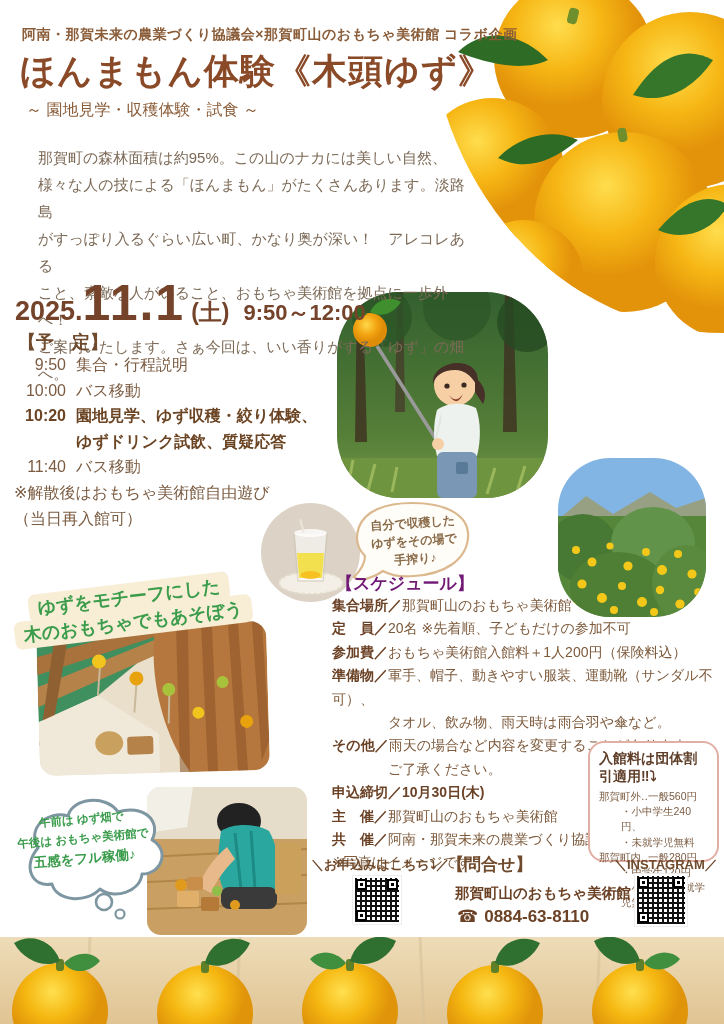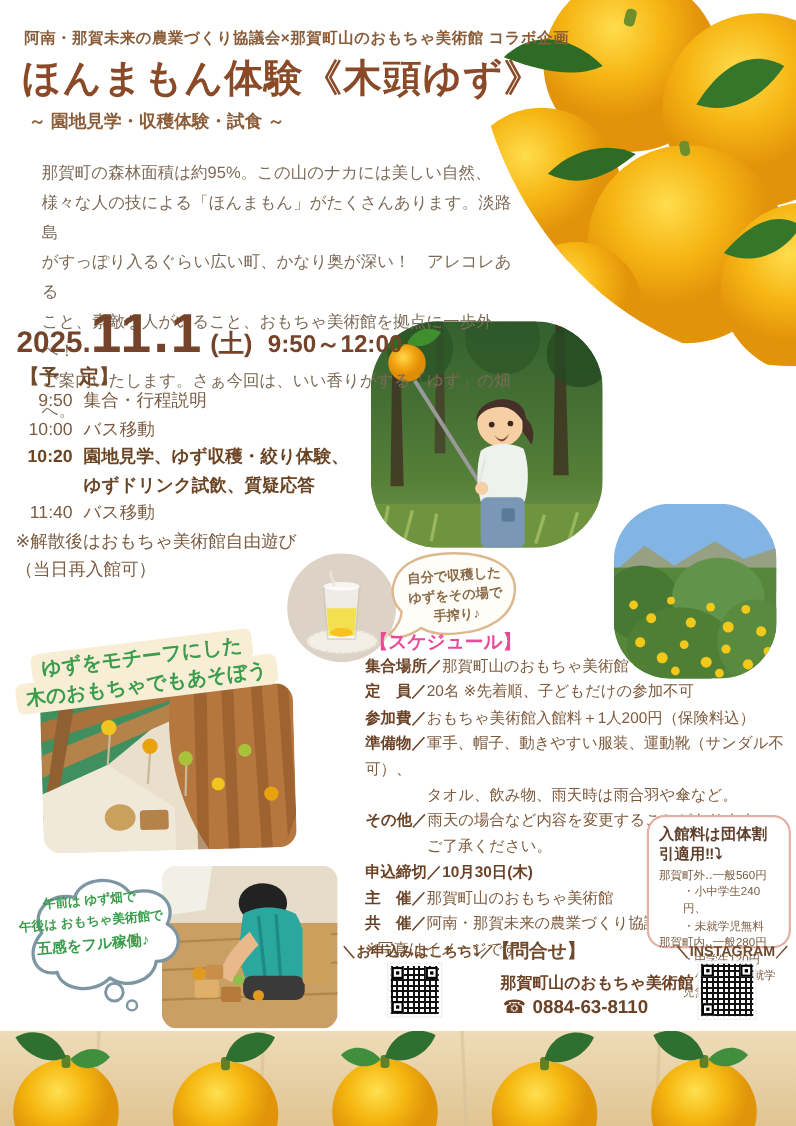--- a/index.html
+++ b/index.html
@@ -5,21 +5,21 @@
   html,body{margin:0;padding:0;background:#888;}
   #poster{
     position:relative;width:724px;height:1024px;margin:0 auto;
     background:#ffffff;overflow:hidden;
     font-family:"Liberation Sans","DejaVu Sans",sans-serif;
   }
   .abs{position:absolute;}
   
   .collab{left:22px;top:26px;font-size:14px;font-weight:bold;color:#8a5c38;letter-spacing:.5px;}
   .title{left:20px;top:48px;font-size:35px;font-weight:800;color:#8a4a28;letter-spacing:1px;}
-  .subtitle{left:26px;top:100px;font-size:16px;font-weight:bold;color:#8a5c38;text-align:right;}
+  .subtitle{left:26px;top:100px;font-size:16px;font-weight:normal;color:#8a5c38;text-align:right;}
   
   .intro{left:38px;top:144px;width:430px;font-size:15px;line-height:27px;color:#7c6a57;font-weight:500;}
   
   .daterow{left:15px;top:278px;display:flex;align-items:baseline;color:#74432a;white-space:nowrap;}
   .daterow .y{font-size:27px;font-weight:800;}
   .daterow .d{font-size:50px;font-weight:800;letter-spacing:2px;line-height:1;}
   .daterow .w{font-size:23px;font-weight:800;margin-left:6px;}
   .daterow .t{font-size:22px;font-weight:800;margin-left:14px;}
   
   .plan-head{left:18px;top:330px;font-size:18px;font-weight:800;color:#6f4a2c;}
@@ -33,21 +33,21 @@
   .hand{font-size:18px;font-weight:800;color:#3b9c4c;background:#f8eed6;
         padding:2px 9px;border-radius:7px;white-space:nowrap;}
   .hand1{left:28px;top:583px;transform:rotate(-7deg);}
   .hand2{left:14px;top:608px;transform:rotate(-7deg);}
   
   .sbubble{left:350px;top:500px;width:124px;height:88px;}
   .sbubble svg{position:absolute;left:0;top:0;}
   .sbubble .txt{position:absolute;left:14px;top:14px;width:100px;text-align:center;
      font-size:12px;line-height:18px;color:#8a6b4a;font-weight:bold;transform:rotate(-4deg);}
   
-  .det-head{left:336px;top:572px;font-size:17px;font-weight:800;color:#ec4899;}
+  .det-head{left:336px;top:572px;font-size:17px;font-weight:800;color:#701a75;}
   .details{left:332px;top:594px;width:392px;font-size:14px;line-height:23.4px;color:#7d5a3c;}
   .det-row .lb{font-weight:800;color:#6b4226;}
   .det-row.bold{font-weight:800;color:#6b4226;}
   .det-row .ind{padding-left:56px;}
   .photo-note{line-height:23.4px;}
   
   .feebox{left:588px;top:741px;width:131px;height:121px;background:#fff;
      border:2px solid #e2afa4;border-radius:16px;padding:7px 8px 4px 9px;box-sizing:border-box;}
   .feebox .ft{font-size:14px;font-weight:800;color:#5f3f2a;margin-bottom:3px;}
   .feebox .fl{font-size:10.5px;color:#7b5c42;line-height:15.2px;}

